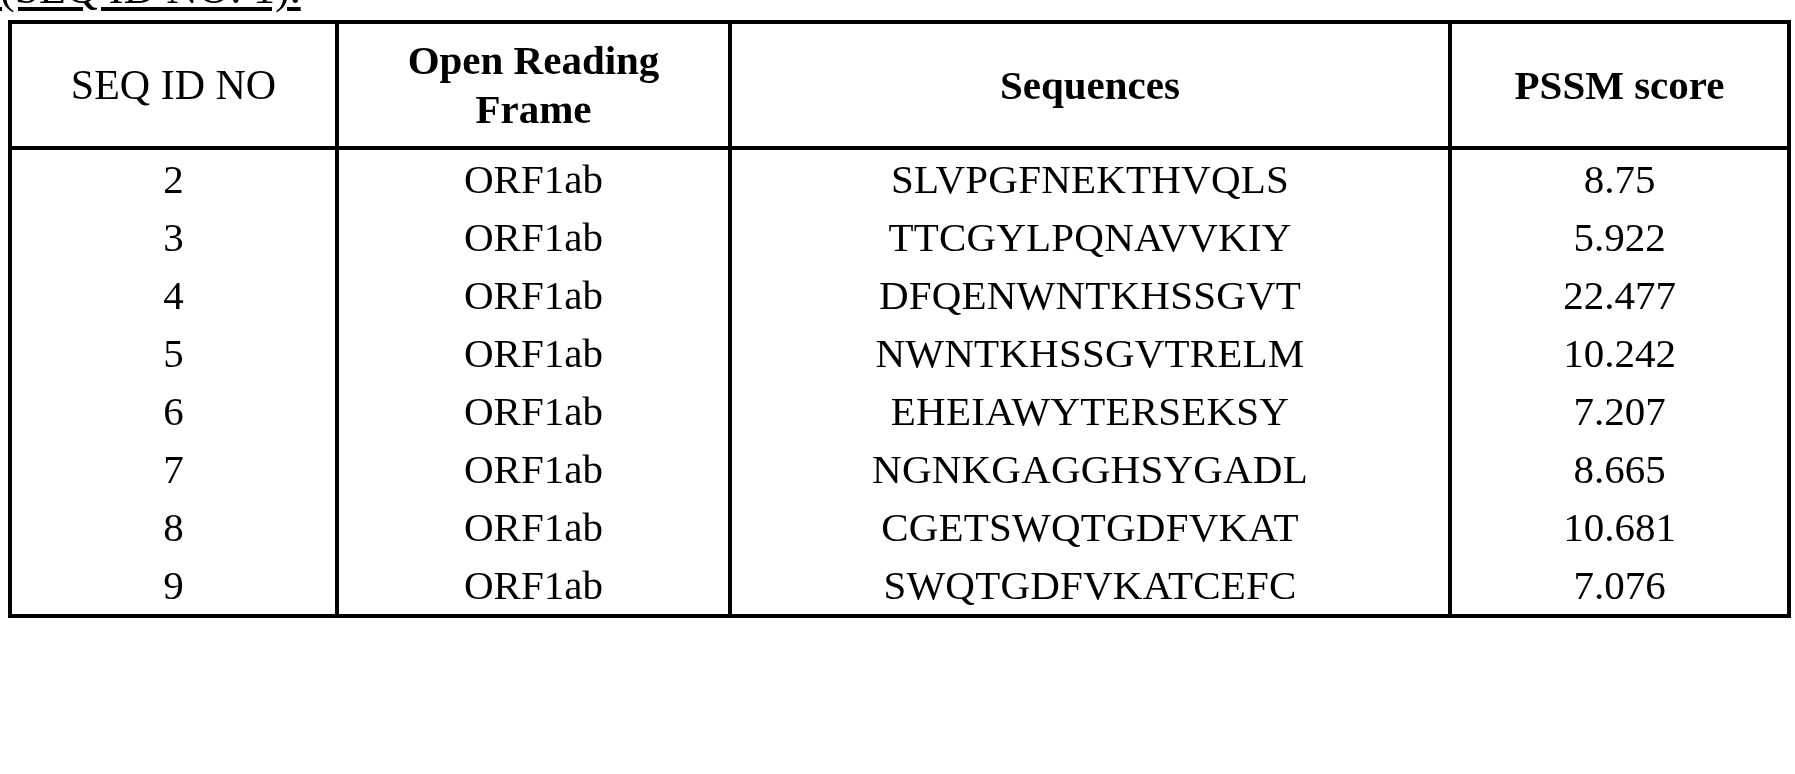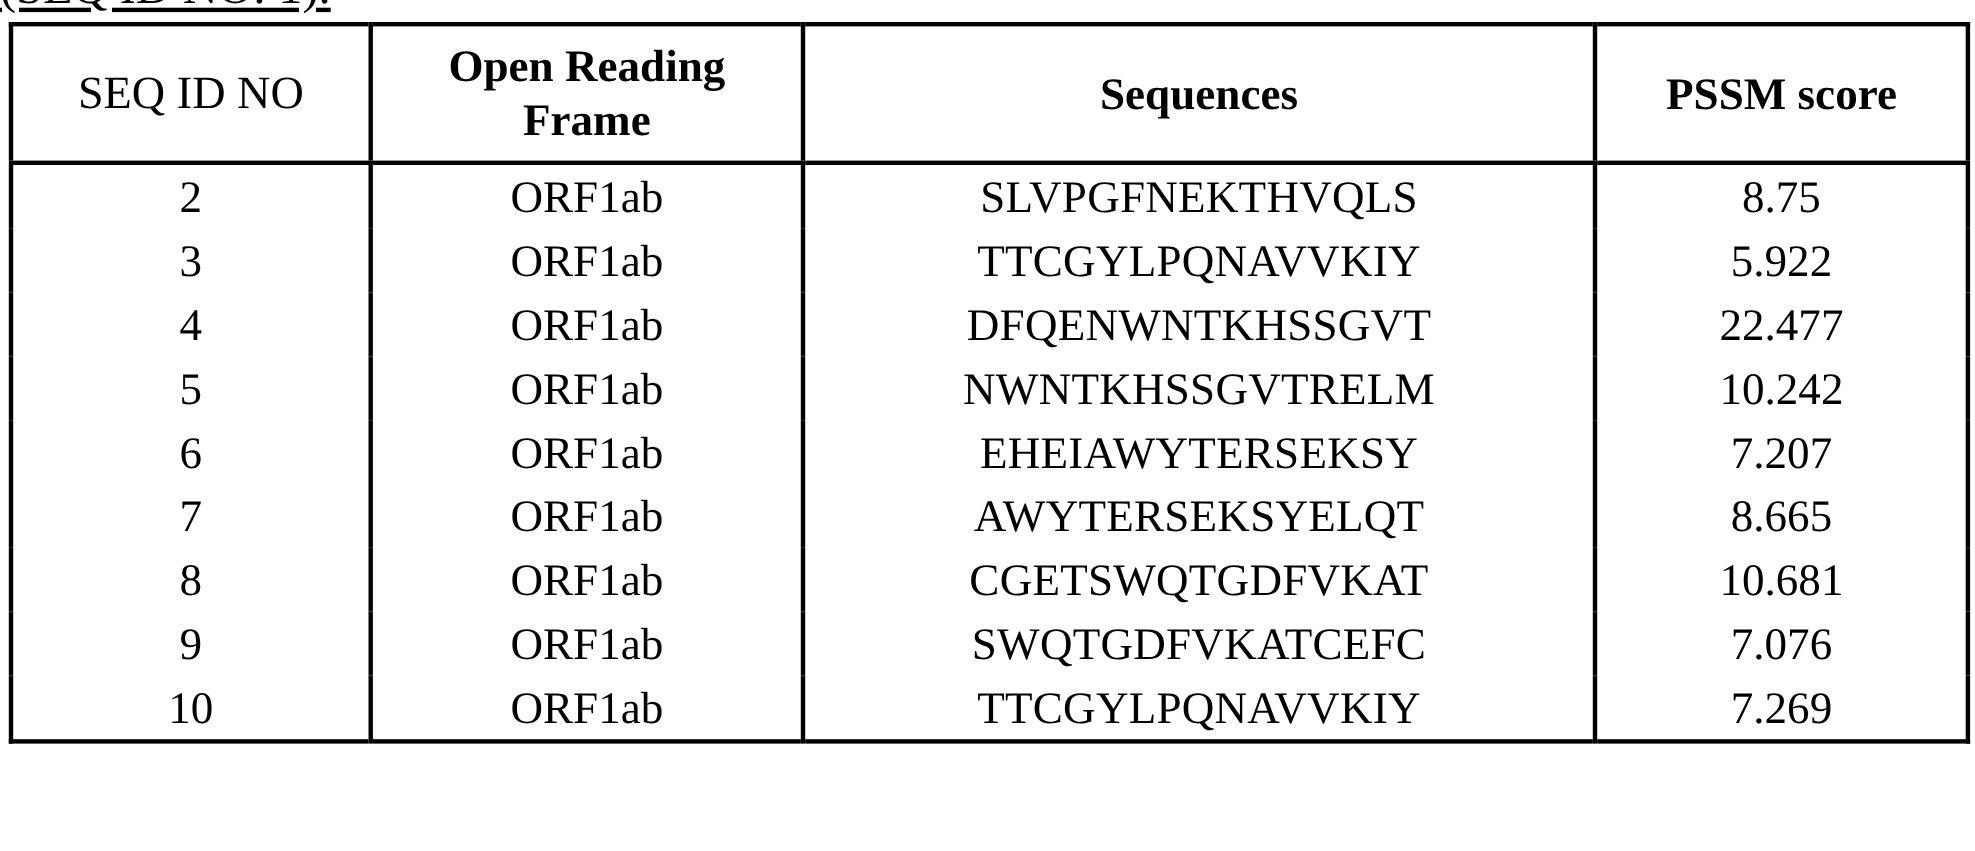--- a/index.html
+++ b/index.html
@@ -151,38 +151,32 @@
           </tr>
           <tr>
             <td class="col-id">6</td>
             <td class="col-orf">ORF1ab</td>
             <td class="col-seq">EHEIAWYTERSEKSY</td>
             <td class="col-score">7.207</td>
           </tr>
           <tr>
             <td class="col-id">7</td>
             <td class="col-orf">ORF1ab</td>
-            <td class="col-seq">AWYTERSEKSYELQT</td>
+            <td class="col-seq">NGNKGAGGHSYGADL</td>
             <td class="col-score">8.665</td>
           </tr>
           <tr>
             <td class="col-id">8</td>
             <td class="col-orf">ORF1ab</td>
             <td class="col-seq">CGETSWQTGDFVKAT</td>
             <td class="col-score">10.681</td>
           </tr>
           <tr>
             <td class="col-id">9</td>
             <td class="col-orf">ORF1ab</td>
             <td class="col-seq">SWQTGDFVKATCEFC</td>
             <td class="col-score">7.076</td>
           </tr>
-          <tr>
-            <td class="col-id">10</td>
-            <td class="col-orf">ORF1ab</td>
-            <td class="col-seq">TTCGYLPQNAVVKIY</td>
-            <td class="col-score">7.269</td>
-          </tr>
         </tbody>
     </table>
   </div>
 
 </div>
 
 </body></html>

